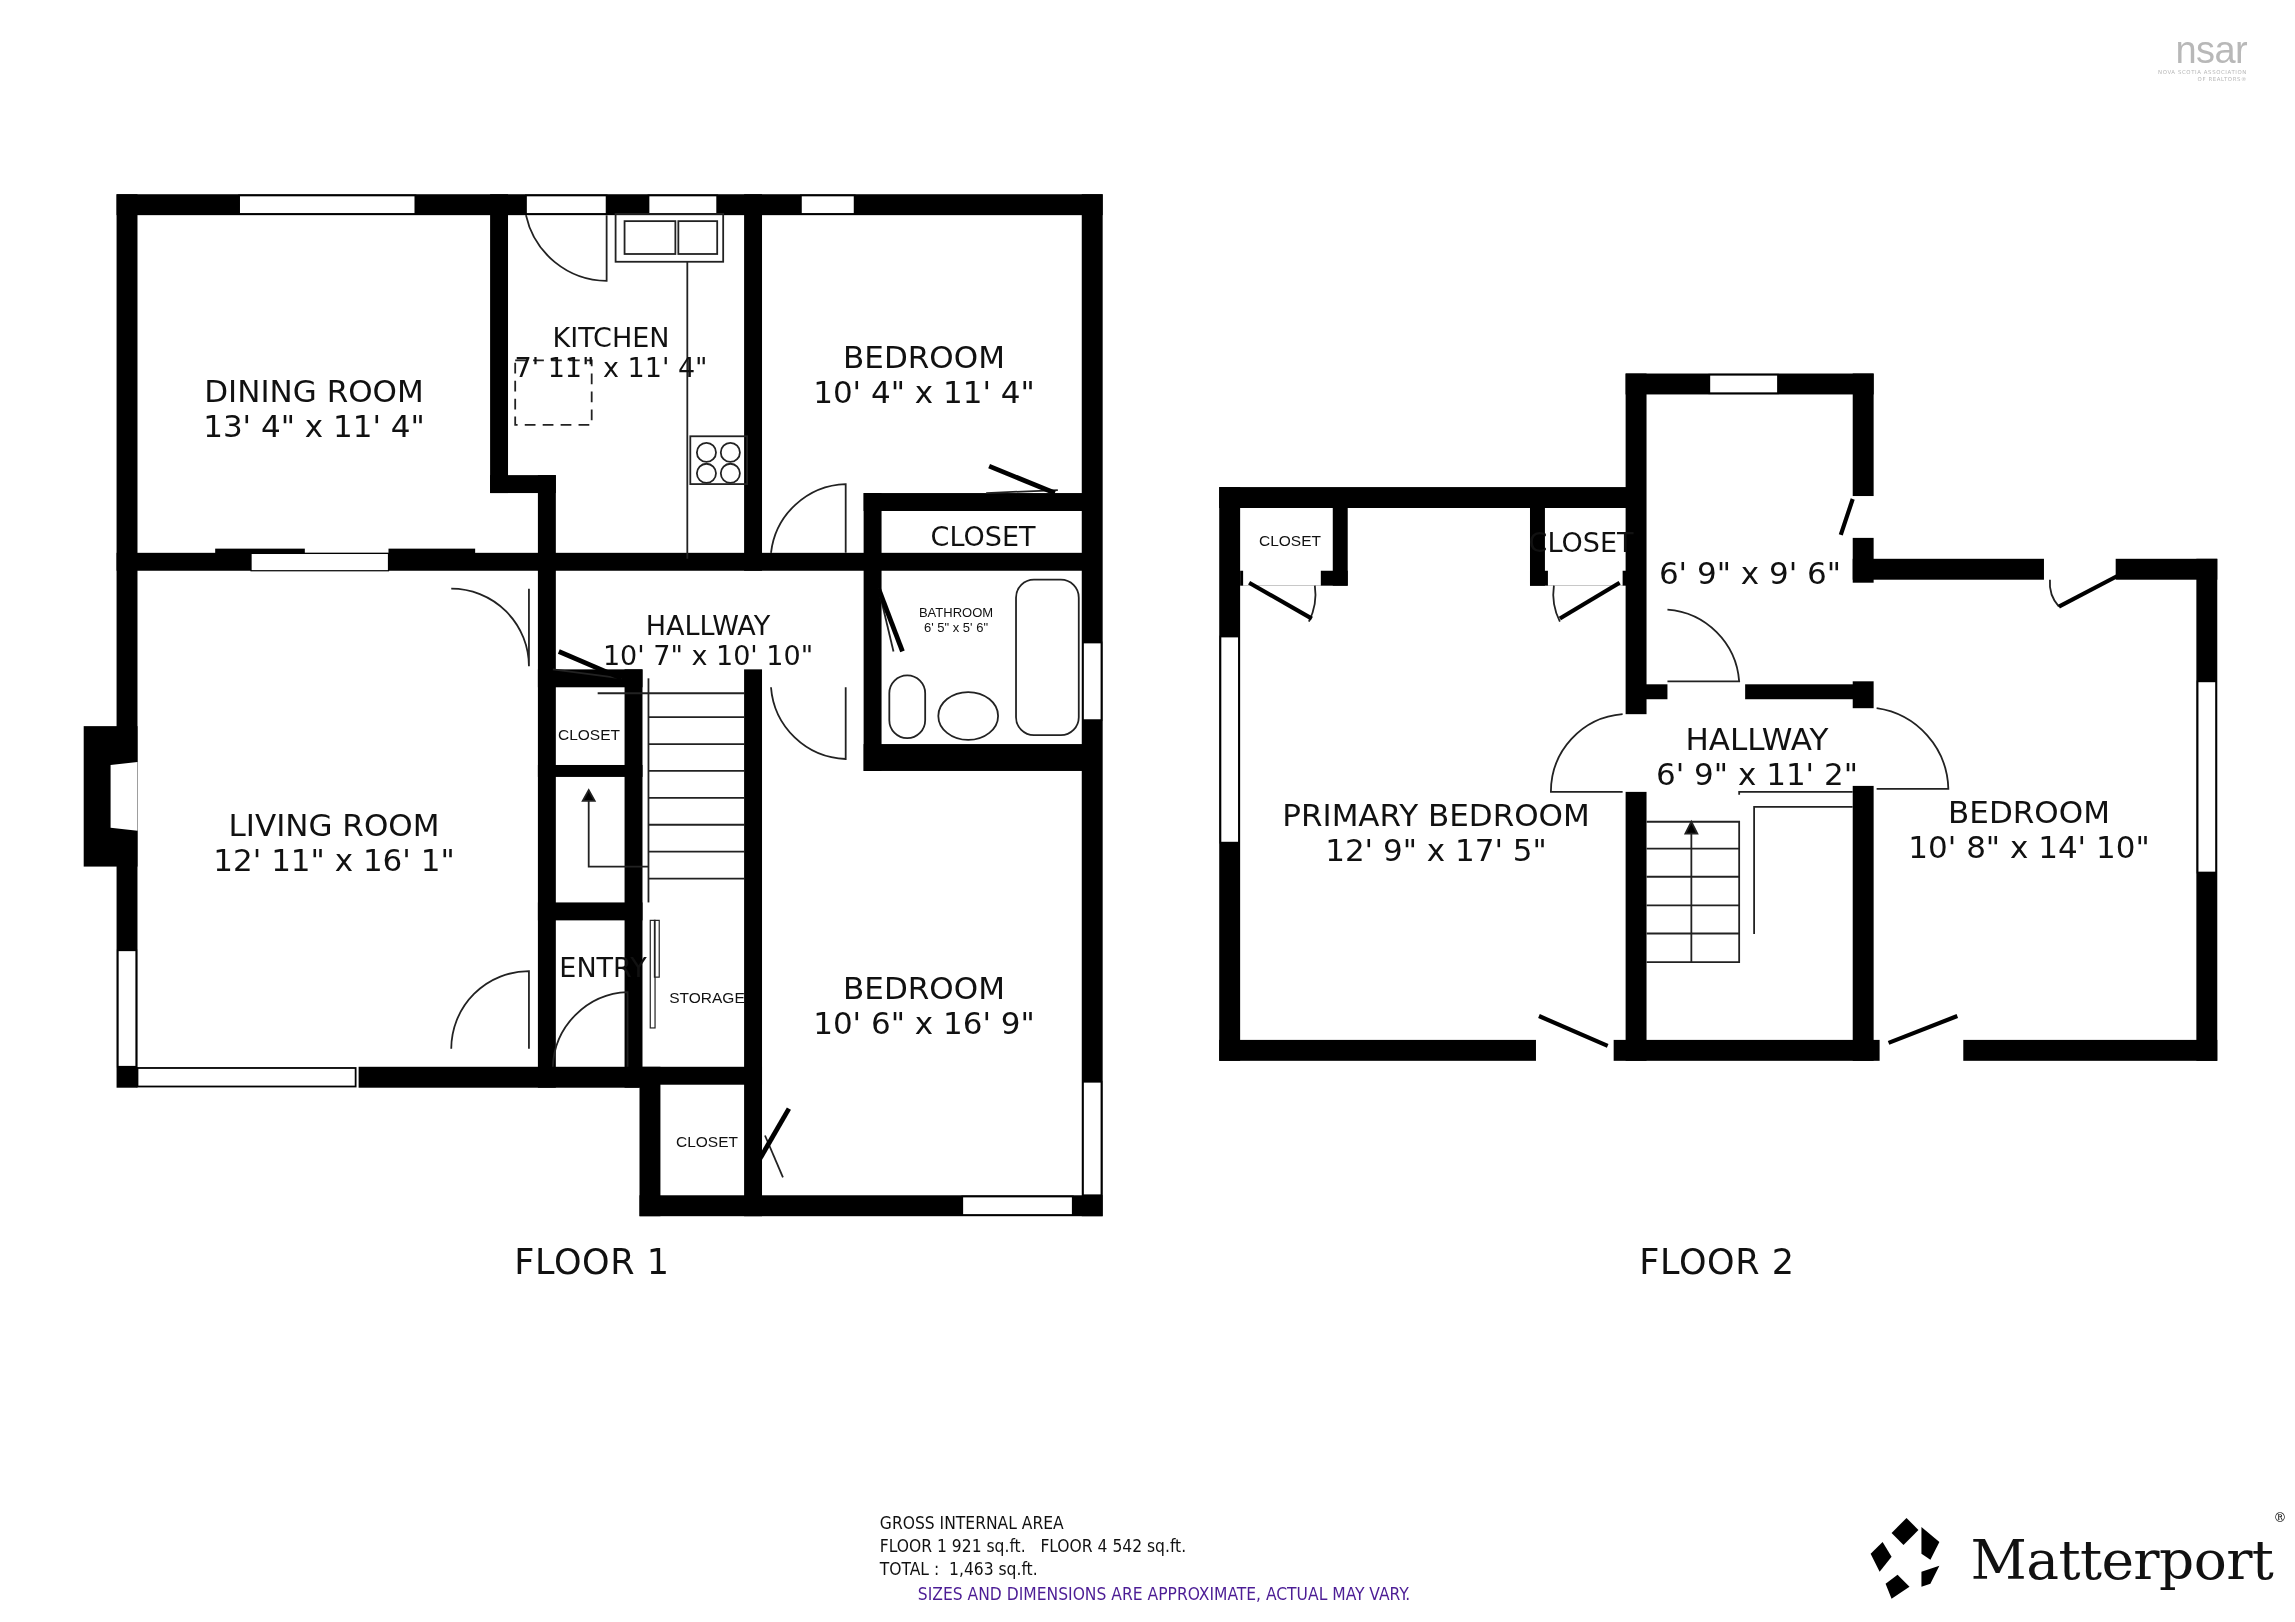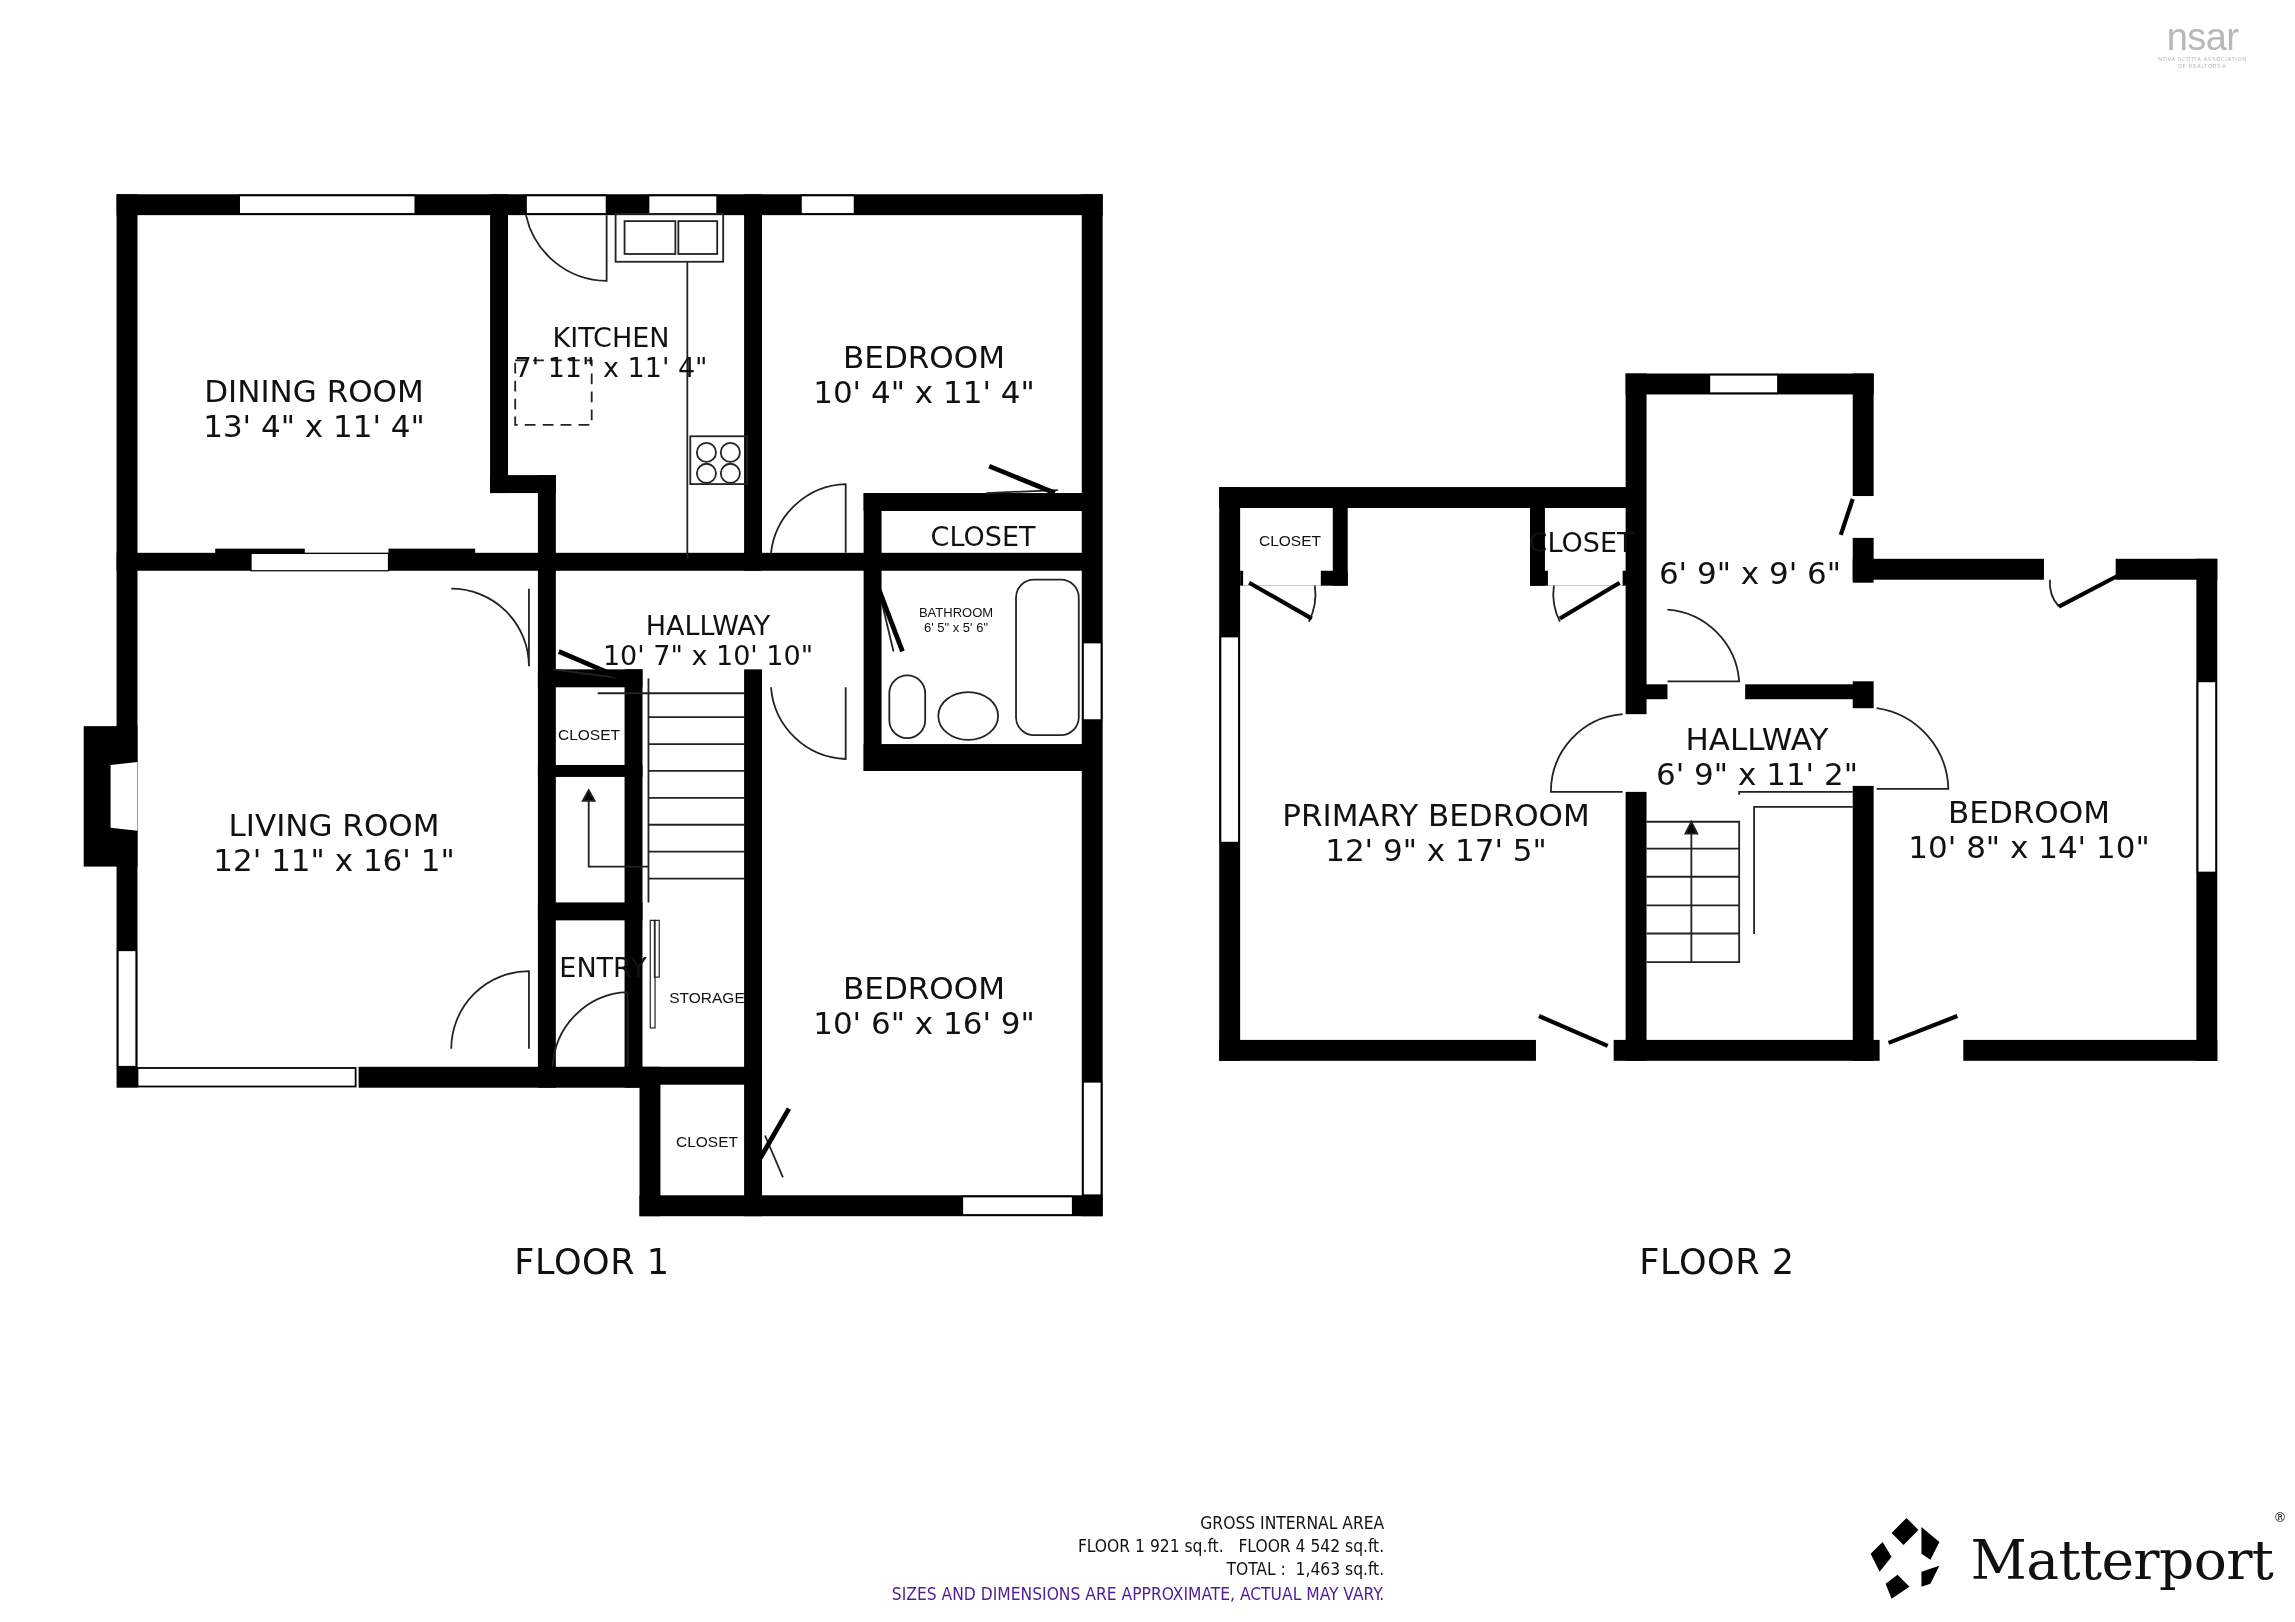--- a/index.html
+++ b/index.html
@@ -6,26 +6,26 @@
   body { width: 2295px; height: 1622px; position: relative; overflow: hidden; font-family: "DejaVu Sans", sans-serif; color: #111; }
   svg.plan { position: absolute; left: 0; top: 0; }
   .lbl { position: absolute; text-align: center; white-space: nowrap; color: #111; line-height: 1.12; transform: translateX(-50%); }
   .lbl .nm { display: block; }
   .lbl .dm { display: block; }
   .big { font-size: 31px; }
   .mid { font-size: 27px; }
   .sml { font-size: 15.5px; font-family: "Liberation Sans", sans-serif; }
   .xs  { font-size: 13px; font-family: "Liberation Sans", sans-serif; }
   .floor-title { position: absolute; font-size: 35px; transform: translateX(-50%); letter-spacing: 0.6px; }
-  .area { position: absolute; left: 1119px; top: 1512px; transform: translateX(-50%); text-align: right; font-size: 17.3px; line-height: 23px; color: #111; font-family: "DejaVu Sans Condensed", "DejaVu Sans", sans-serif; }
+  .area { position: absolute; left: 1145px; top: 1512px; transform: translateX(-50%); text-align: left; font-size: 17.3px; line-height: 23px; color: #111; font-family: "DejaVu Sans Condensed", "DejaVu Sans", sans-serif; }
   .area .note { color: #4c1d95; margin-top: 2.4px; margin-left: 38px; }
   .mp { position: absolute; left: 1871px; top: 1518px; height: 84px; display: flex; align-items: center; }
   .mp .word { font-family: "DejaVu Serif", serif; font-size: 55px; margin-left: 15.5px; letter-spacing: -0.6px; }
   .mp .reg { font-size: 13px; vertical-align: top; position: relative; top: -18px; }
-  .nsar { position: absolute; left: 2158px; top: 18px; color: #b8b8b8; text-align: center; }
+  .nsar { position: absolute; left: 2158px; top: 31px; color: #b8b8b8; text-align: right; }
   .nsar .w { font-size: 38px; font-family: "Liberation Sans", sans-serif; letter-spacing: -0.6px; line-height: 38px; }
   .nsar .s { font-size: 5.4px; letter-spacing: 0.6px; line-height: 6.6px; }
 </style>
 </head>
 <body>
 
 <div class="nsar">
   <div class="w">nsar</div>
   <div class="s">NOVA SCOTIA ASSOCIATION</div>
   <div class="s">OF REALTORS®</div>

